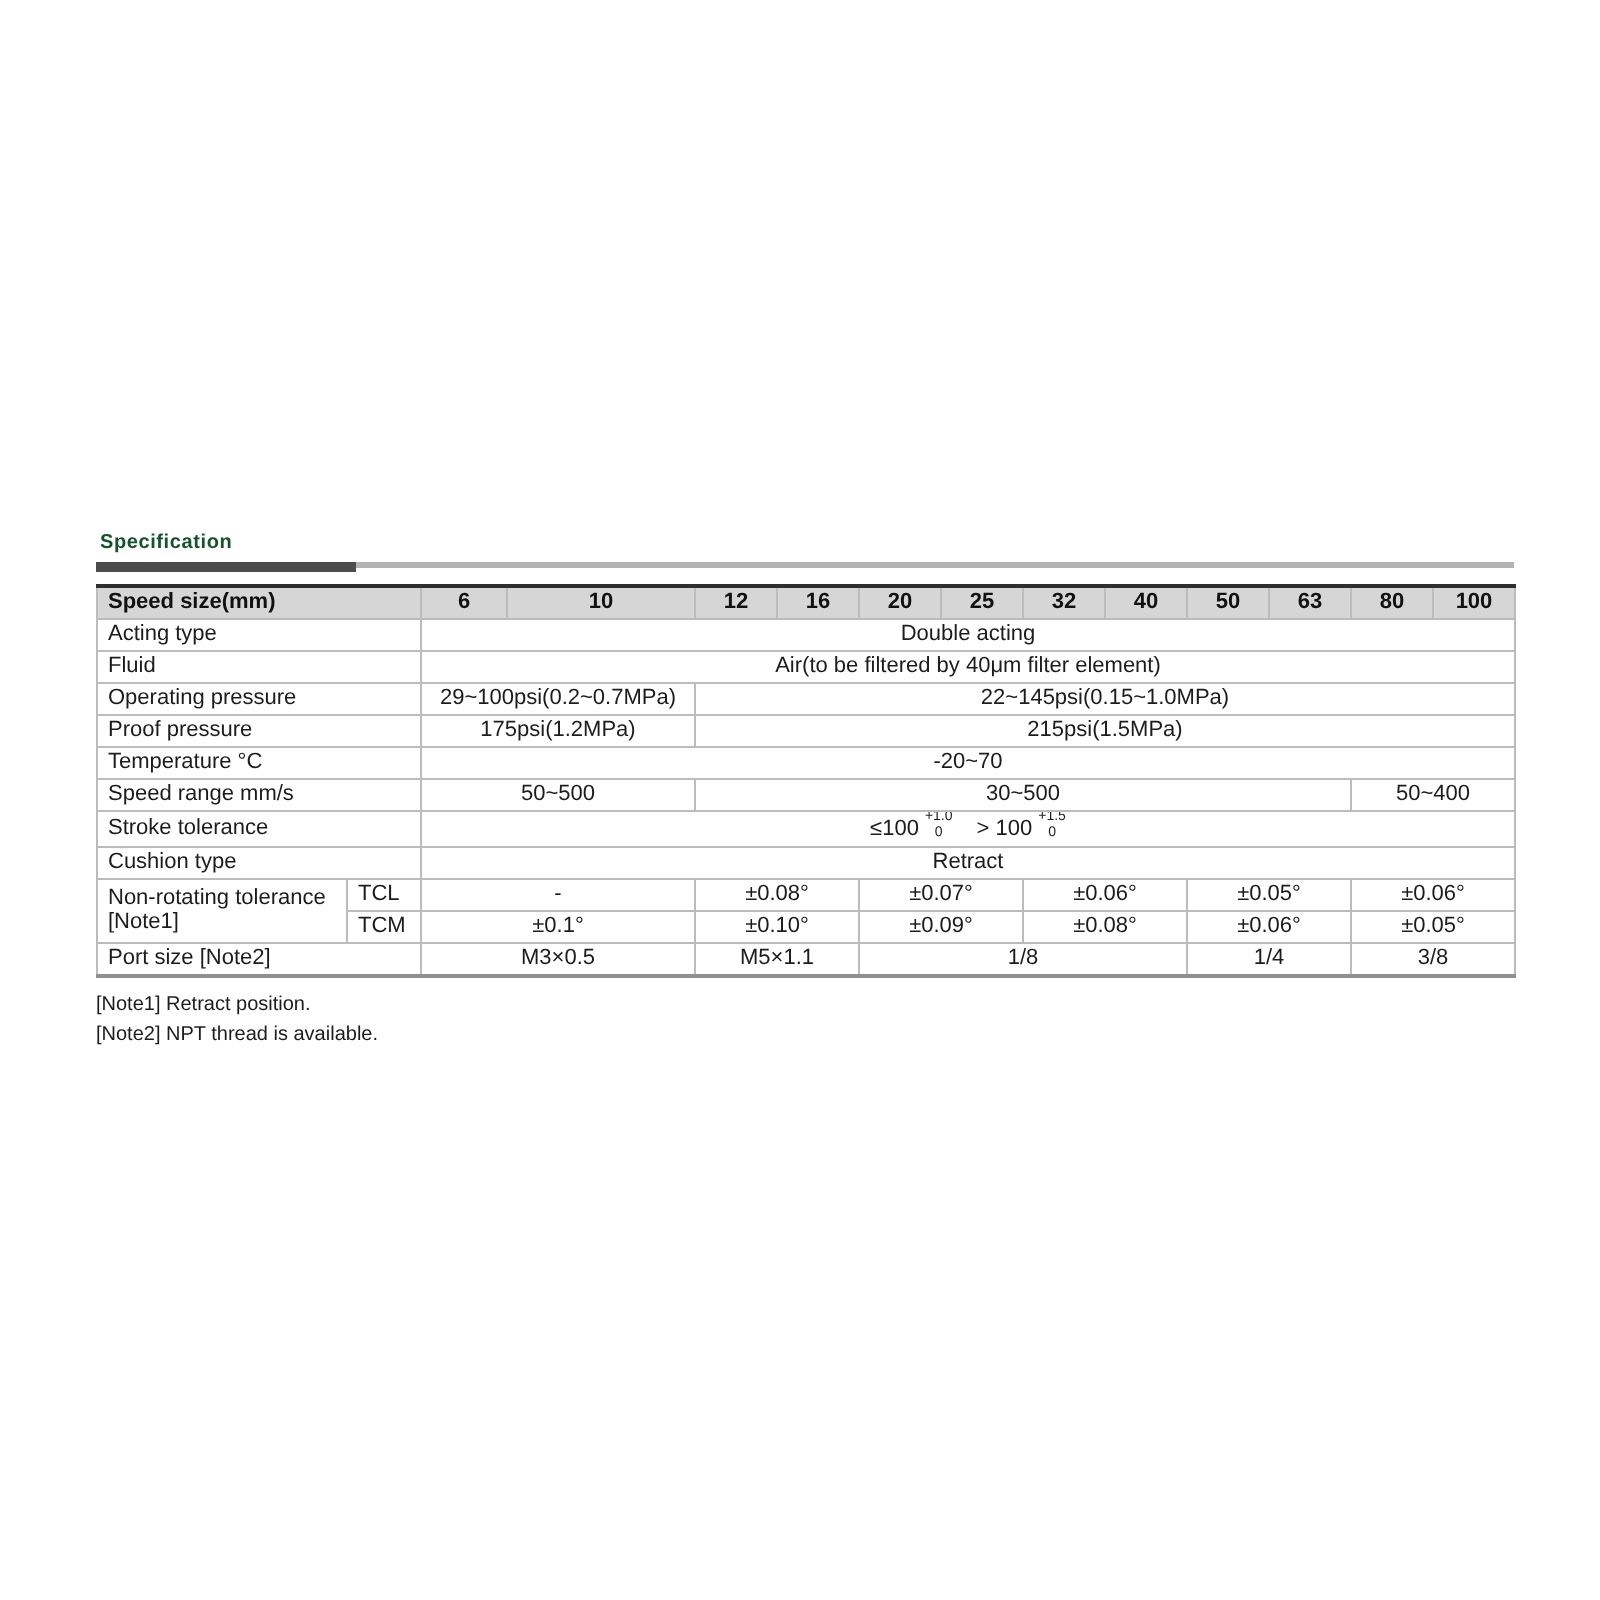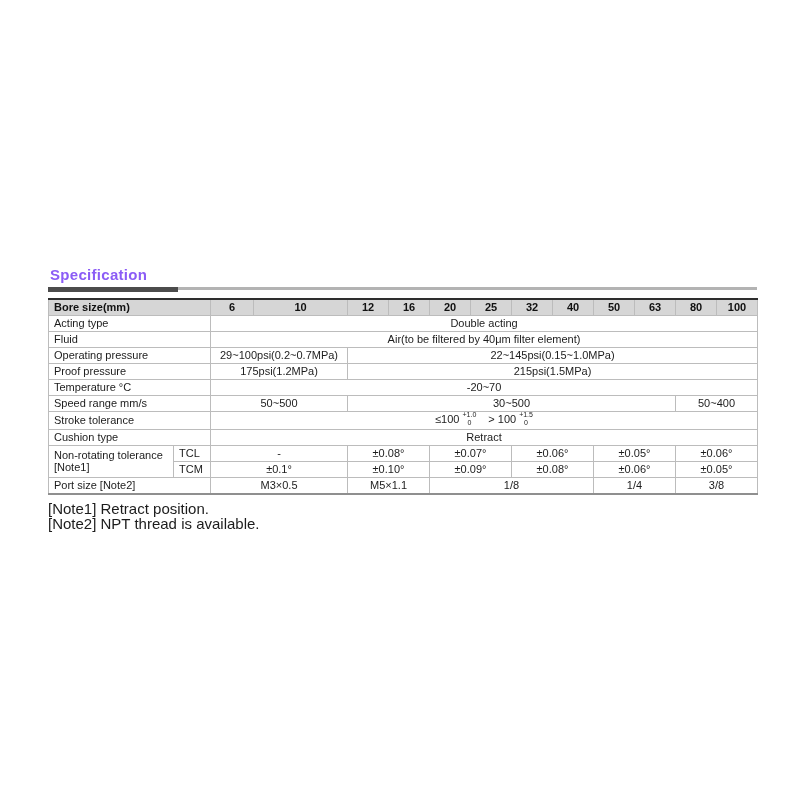--- a/index.html
+++ b/index.html
@@ -3,21 +3,21 @@
 <meta charset="utf-8">
 <style>
   html,body{margin:0;padding:0;}
   body{
     width:800px;height:800px;background:#ffffff;
     font-family:"Liberation Sans","DejaVu Sans",sans-serif;
     color:#1c1c1c;position:relative;overflow:hidden;
   }
   .content{position:absolute;left:48px;top:266px;width:709px;}
   .heading{
-    margin:0 0 4px 2px;font-size:15px;font-weight:bold;color:#8b5cf6;
+    margin:0 0 4px 2px;font-size:10px;font-weight:bold;color:#14532d;
     letter-spacing:.3px;
   }
   .rule{display:flex;align-items:flex-start;margin-bottom:6px;}
   .rule-dark{width:130px;height:5px;background:#4c4c4c;}
   .rule-light{flex:1;height:3px;background:#b3b3b3;}
 
   table.spec{
     border-collapse:collapse;table-layout:fixed;width:709px;
     font-size:11px;
     border-top:2px solid #2e2e2e;
@@ -37,21 +37,21 @@
   .spec td.multiline{white-space:normal;line-height:1.15;}
 
   .tol-seg{white-space:nowrap;display:inline-block;}
   .tol-seg + .tol-seg{margin-left:12px;}
   .tol-stack{
     display:inline-block;vertical-align:middle;position:relative;top:-1px;
     font-size:7px;line-height:1.2;text-align:center;margin-left:3px;
   }
   .tol-stack span{display:block;}
 
-  .notes{margin-top:6px;font-size:15px;line-height:15.5px;color:#1c1c1c;}
+  .notes{margin-top:6px;font-size:10px;line-height:15.5px;color:#1c1c1c;}
 </style>
 </head>
 <body>
 
 <div class="content">
 
   <h1 class="heading">Specification</h1>
   <div class="rule">
     <div class="rule-dark"></div>
     <div class="rule-light"></div>
@@ -69,21 +69,21 @@
         <col style="width:41px">
       <col style="width:41px">
         <col style="width:41px">
         <col style="width:41px">
         <col style="width:41px">
       <col style="width:41px">
         <col style="width:41px">
     </colgroup>
     <thead>
       <tr>
-        <th colspan="2" class="label">Bore size(mm)</th>
+        <th colspan="2" class="label">Speed size(mm)</th>
         <th>6</th>
         <th>10</th>
         <th>12</th>
         <th>16</th>
         <th>20</th>
         <th>25</th>
         <th>32</th>
         <th>40</th>
         <th>50</th>
         <th>63</th>

